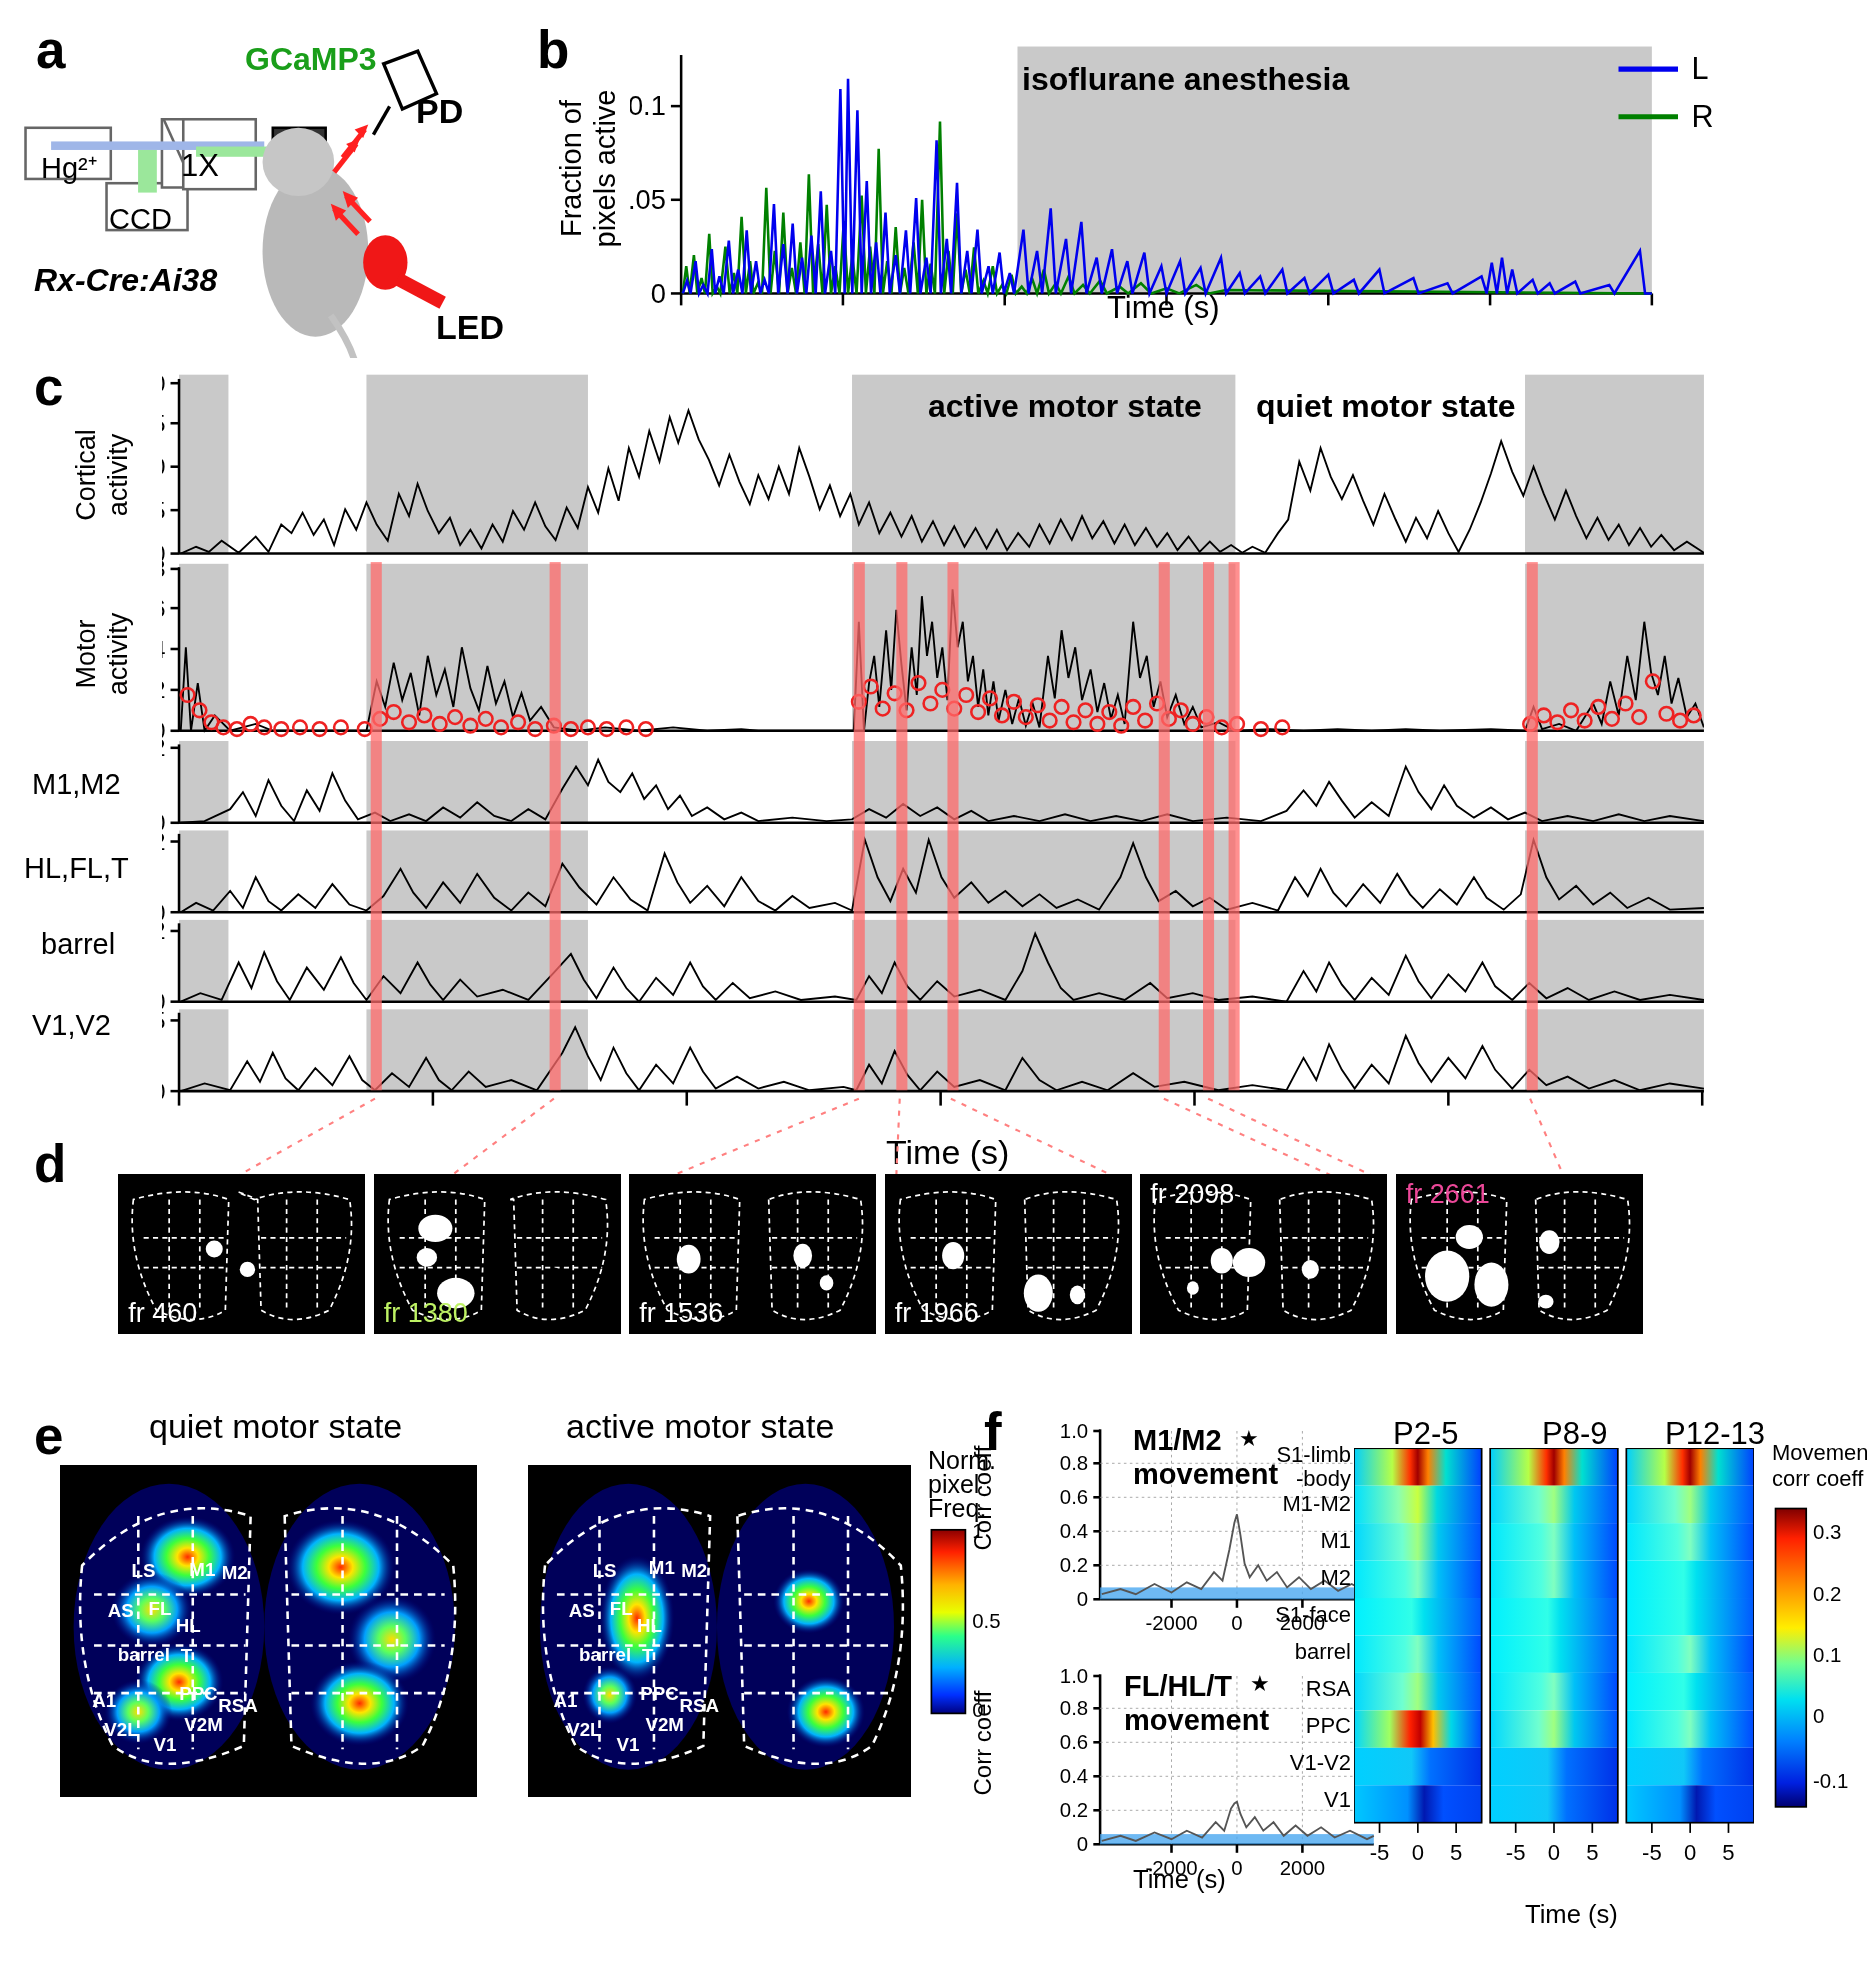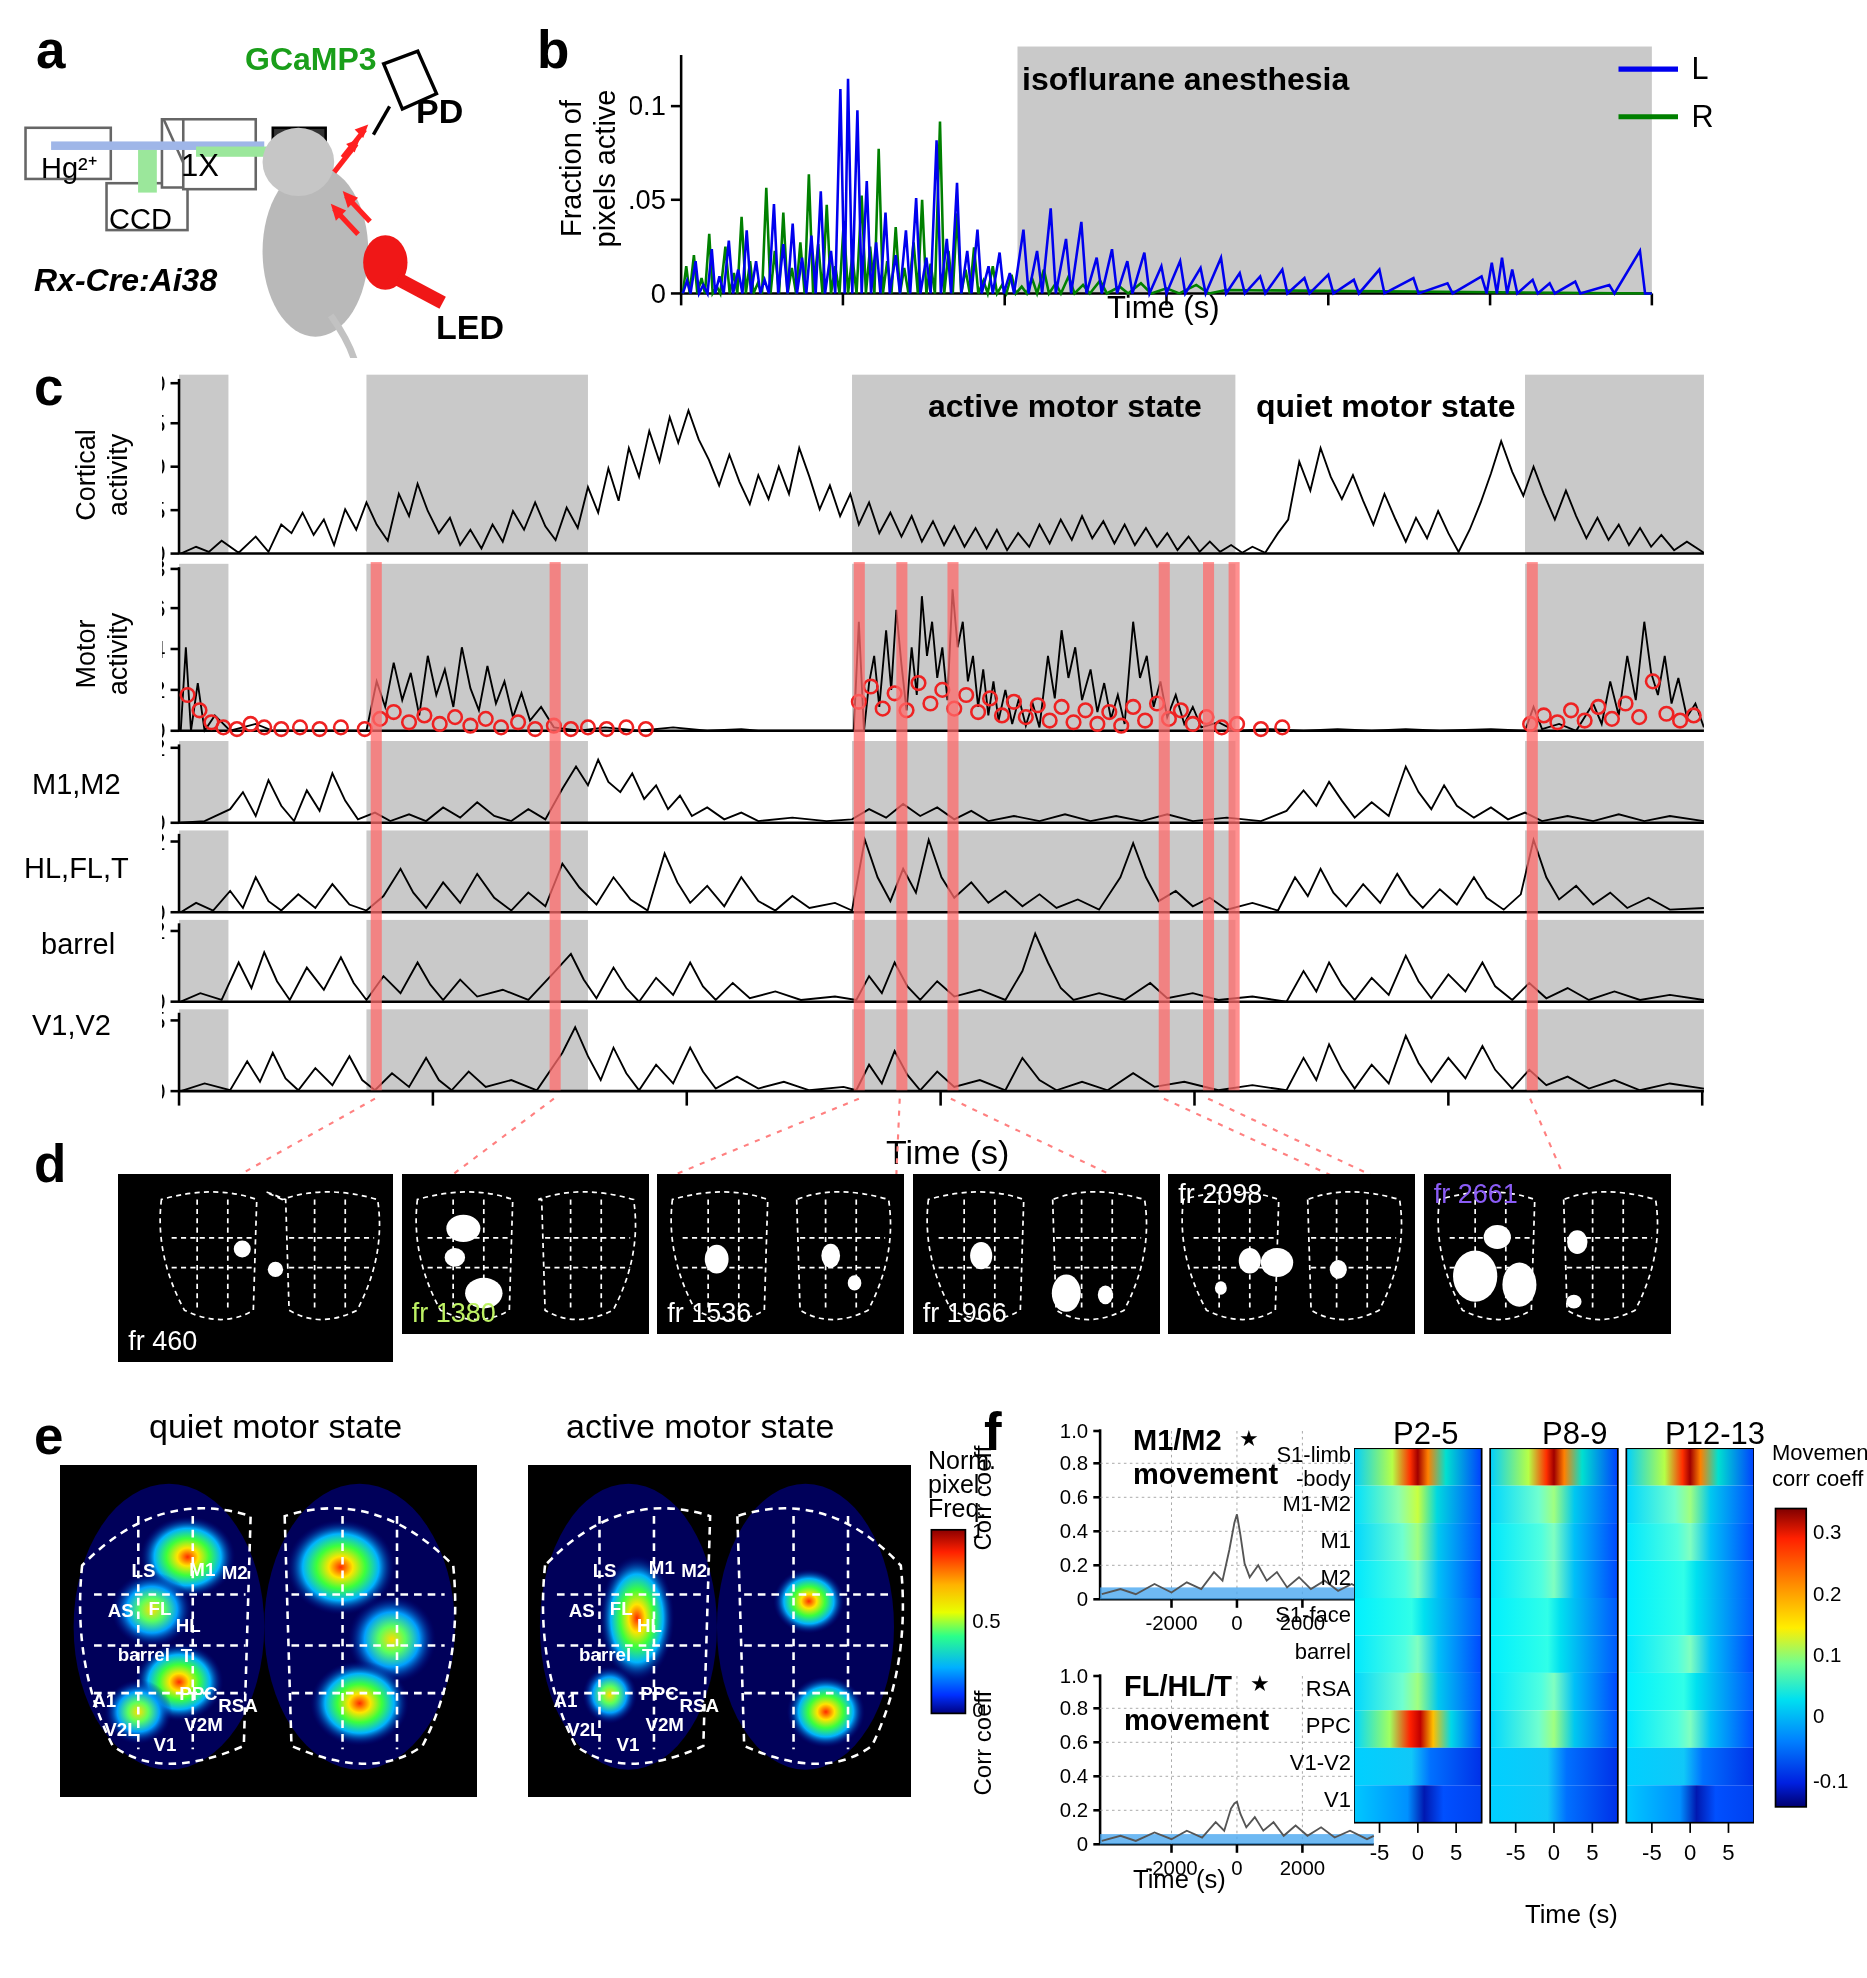--- a/index.html
+++ b/index.html
@@ -463,21 +463,21 @@
   <line class="dotline" x1="818" y1="10" x2="600" y2="100"></line>
   <line class="dotline" x1="866" y1="10" x2="862" y2="100"></line>
   <line class="dotline" x1="926" y1="10" x2="1115" y2="100"></line>
   <line class="dotline" x1="1176" y1="10" x2="1372" y2="100"></line>
   <line class="dotline" x1="1228" y1="10" x2="1420" y2="100"></line>
   <line class="dotline" x1="1606" y1="10" x2="1645" y2="100"></line>
 </svg>
 
 <div style="position:absolute;left:118px;top:1174px;width:1627px;height:162px;display:flex;gap:8.5px;">
 
-  <div style="position:relative;width:247px;height:188px;background:#000;padding-left:28px;">
+  <div style="position:relative;width:247px;height:160px;background:#000;">
     <svg width="247" height="160" viewBox="0 0 290 188">
       <g stroke="#fff" stroke-width="2" fill="none" stroke-dasharray="6 5">
         <path d="M18,30 Q10,95 45,160 Q90,182 126,160 L130,30 Q80,12 18,30Z"></path>
         <path d="M160,30 Q120,12 164,30 L168,160 Q204,182 248,160 Q282,95 272,30 Q210,12 160,30Z"></path>
         <path d="M30,75 L128,75 M30,110 L128,110 M168,75 L268,75 M168,110 L268,110"></path>
         <path d="M60,30 L60,160 M96,30 L96,160 M198,30 L198,160 M234,30 L234,160"></path>
       </g>
       <circle cx="113" cy="88" r="10" fill="#fff"></circle>
       <circle cx="152" cy="112" r="9" fill="#fff"></circle>
       <ellipse cx="74" cy="122" rx="8" ry="10" fill="#000"></ellipse>
@@ -556,21 +556,21 @@
         <path d="M164,30 L168,160 Q204,182 248,160 Q282,95 272,30 Q210,12 164,30Z"></path>
         <path d="M30,75 L128,75 M30,110 L128,110 M168,75 L268,75 M168,110 L268,110"></path>
         <path d="M60,30 L60,160 M96,30 L96,160 M198,30 L198,160 M234,30 L234,160"></path>
       </g>
       <ellipse cx="86" cy="74" rx="16" ry="14" fill="#fff"></ellipse>
       <ellipse cx="60" cy="120" rx="26" ry="30" fill="#fff"></ellipse>
       <ellipse cx="112" cy="130" rx="20" ry="26" fill="#fff"></ellipse>
       <ellipse cx="180" cy="80" rx="12" ry="14" fill="#fff"></ellipse>
       <ellipse cx="176" cy="150" rx="9" ry="8" fill="#fff"></ellipse>
     </svg>
-    <div style="position:absolute;left:10.2px;top:5.1px;color:#8b5cf6;font-size:27px;">fr 2661</div>
+    <div style="position:absolute;left:10.2px;top:5.1px;color:#ec4899;font-size:27px;">fr 2661</div>
   </div>
 </div>
 
 <div class="panel-letter" style="left:34px;top:1405px;">e</div>
 
 <div class="lbl" style="left:149px;top:1407px;font-size:34px;">quiet motor state</div>
 <div class="lbl" style="left:566px;top:1407px;font-size:34px;">active motor state</div>
 
 <div style="position:absolute;left:60px;top:1465px;width:417px;height:332px;background:#000;">
   <svg width="417" height="332" viewBox="0 0 490 390">

